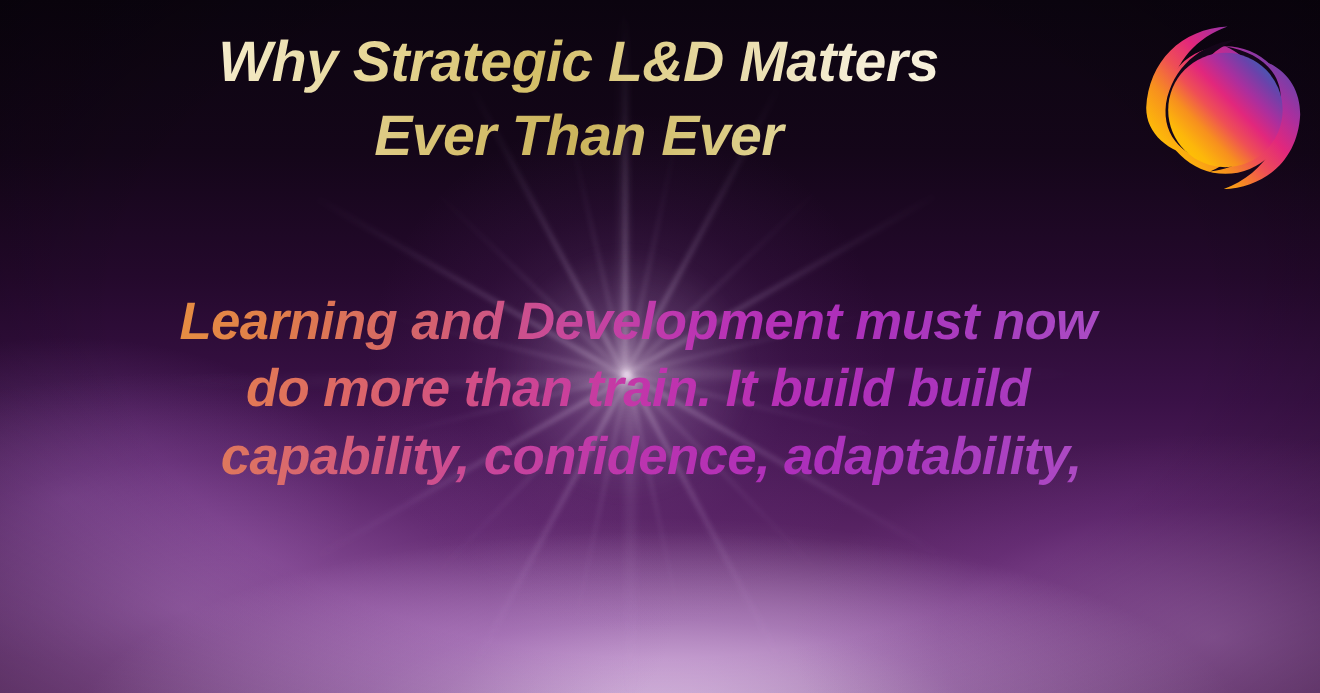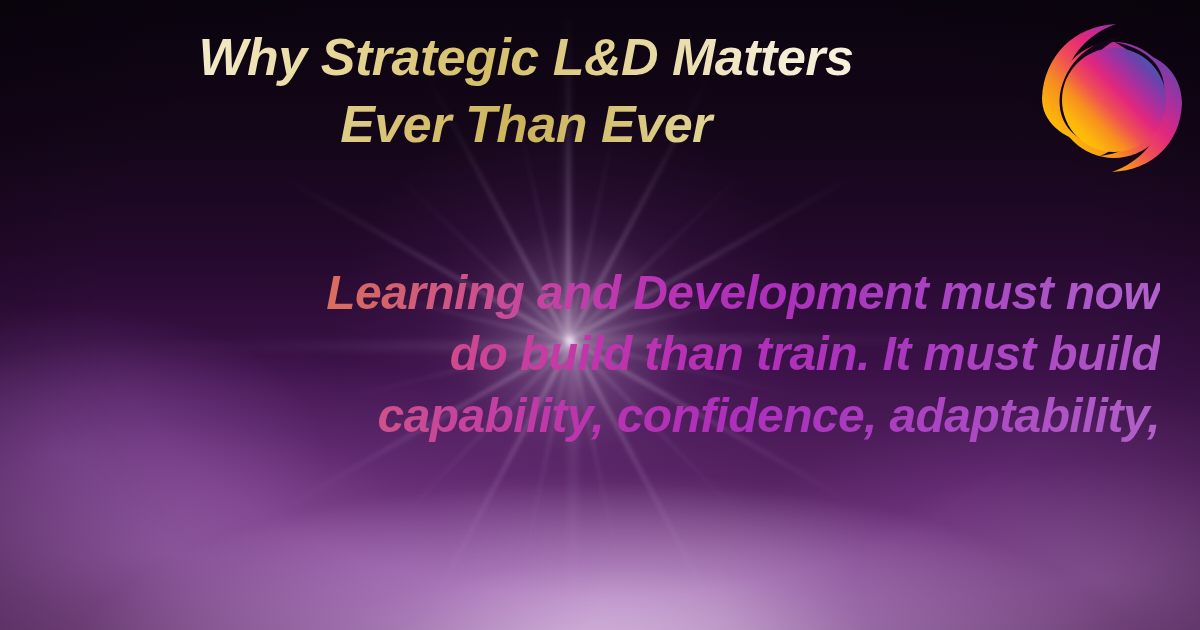--- a/index.html
+++ b/index.html
@@ -132,21 +132,21 @@
     right:16px; top:12px;
     width:144px; height:160px;
   }
   #logo svg { display:block; width:100%; height:100%; }
 
   
   #body-block {
     position:absolute;
     left:0; top:262px;
     width:1160px;
-    text-align:right;
+    text-align:center;
   }
   .body-line {
     font-size:48px;
     font-weight:800;
     font-style:italic;
     letter-spacing:-0.6px;
     line-height:1.28;
     white-space:nowrap;
     -webkit-background-clip:text;
     background-clip:text;
@@ -267,18 +267,18 @@
 
         <path d="M 20 82 C 26 50 50 28 84 24 C 56 36 40 58 38 84 C 36 110 48 128 70 138 C 38 132 16 114 20 82 Z" fill="#140619"></path>
         <path d="M 124 86 C 118 118 94 140 60 144 C 88 132 104 110 106 84 C 108 58 96 40 74 30 C 106 36 128 54 124 86 Z" fill="#140619"></path>
 
         <circle cx="74" cy="88" r="52" fill="url(#lgrad)"></circle>
       </svg>
     </div>
 
     <div id="body-block">
       <div class="body-line b1">Learning and Development must now</div>
-      <div class="body-line b2">do build than train. It must build</div>
+      <div class="body-line b2">do more than train. It build build</div>
       <div class="body-line b3">capability, confidence, adaptability,</div>
     </div>
 
   </div>
 </div>
 
 </body></html>

